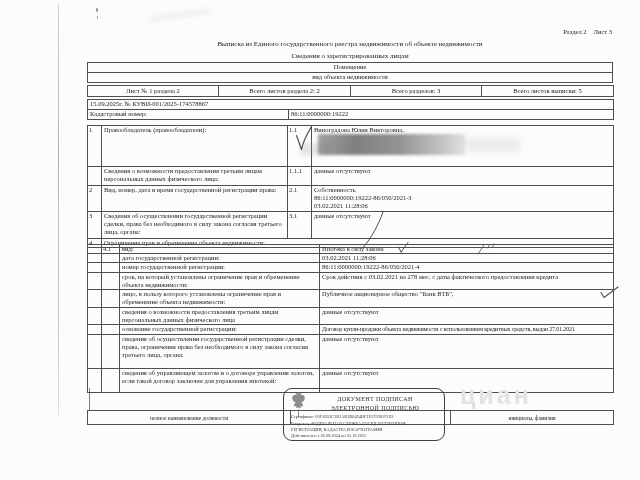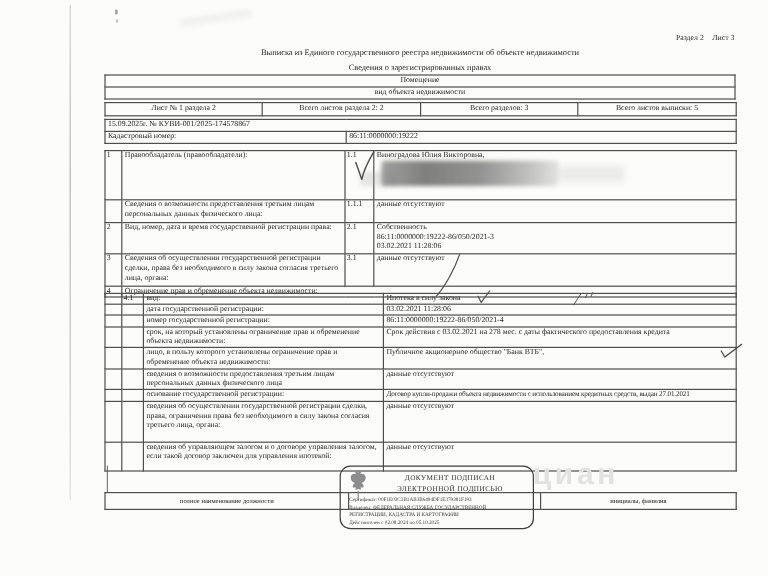--- a/index.html
+++ b/index.html
@@ -50,21 +50,21 @@
   }
   
   .fold{left:58px;top:4px;width:1px;height:413px;z-index:0;
         background:linear-gradient(#d2d2d2,#b3b3b3 35%,#c6c6c6 75%,#e0e0e0);}
   .speck1{left:96px;top:8px;width:2px;height:4px;background:#9a9a9a;border-radius:1px;}
   .speck2{left:97px;top:16px;width:1px;height:3px;background:#a8a8a8;}
   .smudge-top{left:150px;top:12px;width:60px;height:6px;background:rgba(205,205,205,.25);
               filter:blur(2px);transform:rotate(-8deg);}
   .stub-line{left:89px;top:388px;width:1px;height:22px;background:#7d7d7d;}
   .watermark{
-    left:444px;top:381px;z-index:1;font-size:25px;font-weight:bold;
+    left:460px;top:381px;z-index:1;font-size:25px;font-weight:bold;
     color:#e2e2e2;letter-spacing:3px;font-family:"Liberation Sans",sans-serif;
   }
   .redact{
     left:318px;top:134px;width:147px;height:21px;z-index:3;border-radius:2px;
     background:linear-gradient(93deg,rgba(125,125,125,.72),rgba(95,95,95,.8) 25%,
                rgba(110,110,110,.75) 55%,rgba(150,150,150,.55) 85%,rgba(180,180,180,.35));
     filter:blur(1.6px);
   }
   .redact2{left:300px;top:143px;width:30px;height:12px;background:rgba(160,160,160,.25);filter:blur(2px);}
   .redact3{left:465px;top:138px;width:55px;height:14px;background:rgba(170,170,170,.2);filter:blur(3px);}
@@ -76,21 +76,21 @@
 <div class="abs fold"></div>
 <div class="abs speck1"></div>
 <div class="abs speck2"></div>
 <div class="abs smudge-top"></div>
 <div class="abs stub-line"></div>
 
 <div class="abs watermark">циан</div>
 
 <div class="abs corner"><span>Раздел 2</span><span>Лист 3</span></div>
 <div class="abs title">Выписка из Единого государственного реестра недвижимости об объекте недвижимости</div>
-<div class="abs subtitle">Сведения о зарегистрированных правах</div>
+<div class="abs subtitle">Сведения о зарегистрированных лицам</div>
 
 <table class="abs tA">
   <tbody>
       <tr>
         <td>Помещение</td>
       </tr>
   <tr>
         <td>вид объекта недвижимости</td>
       </tr>
 </tbody>

